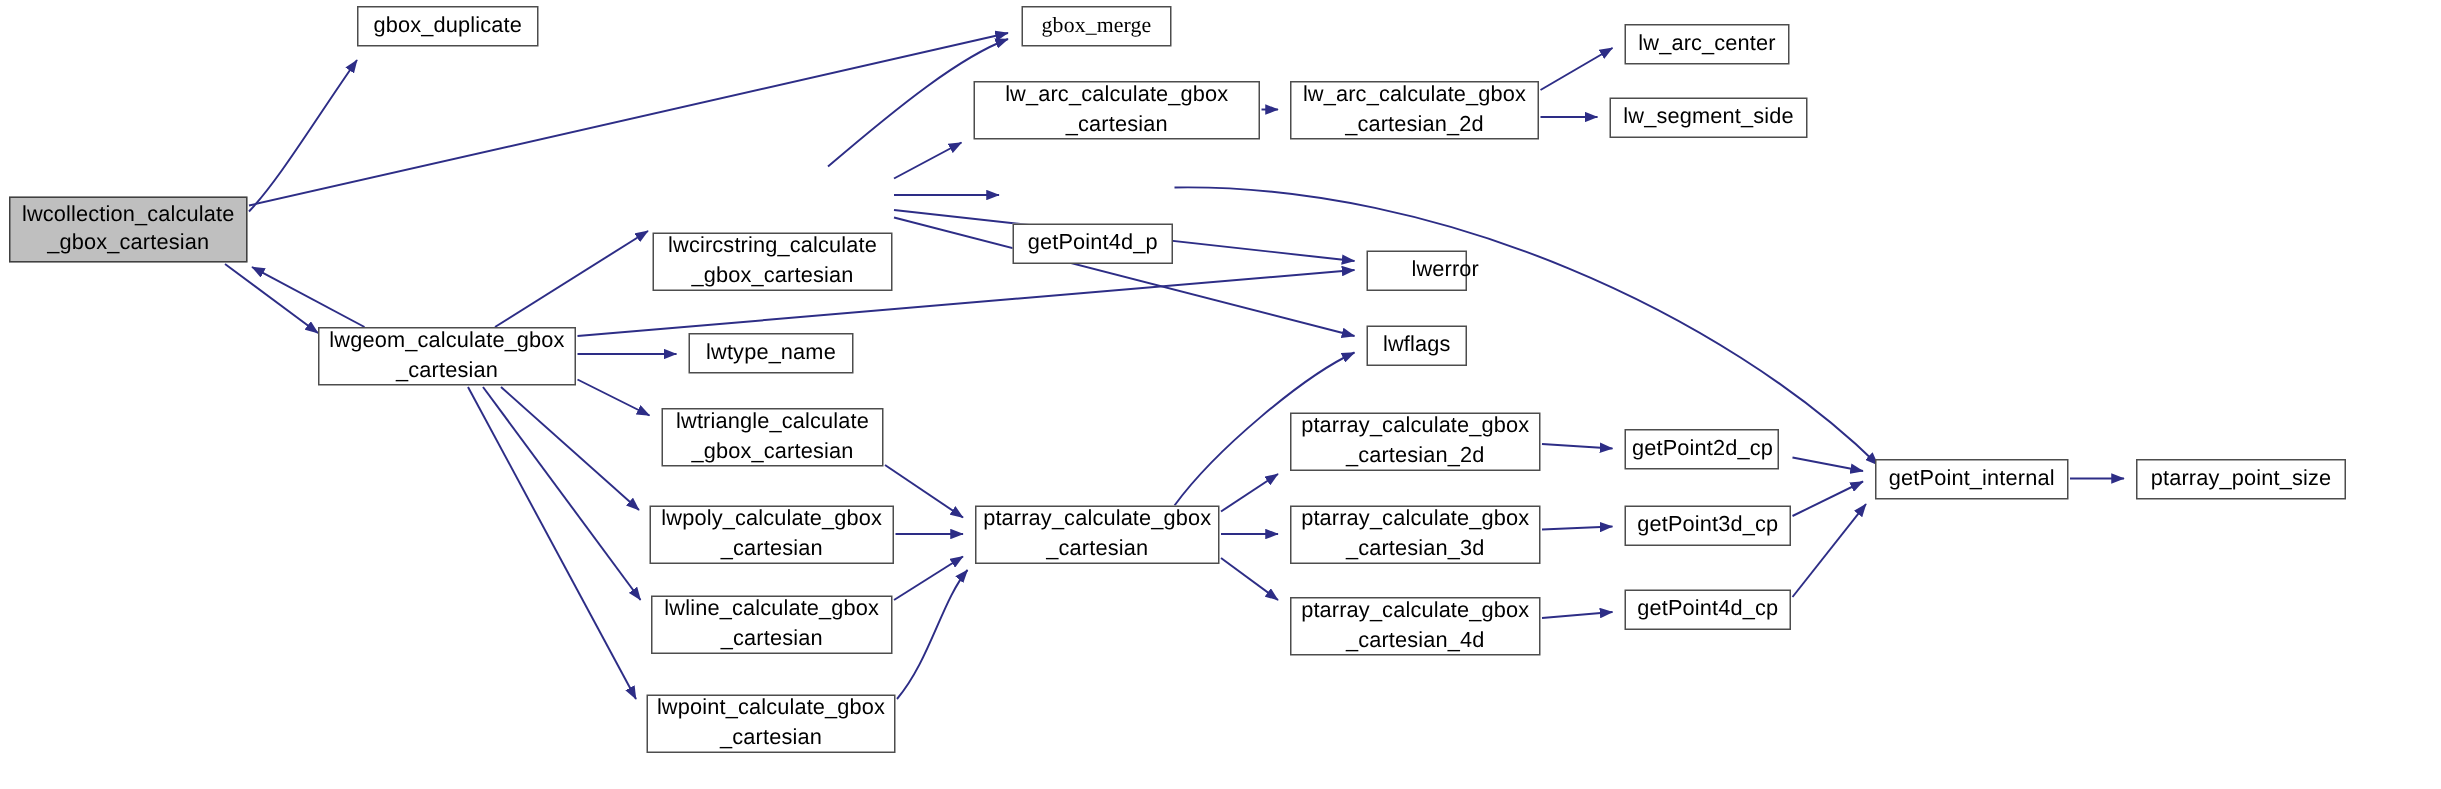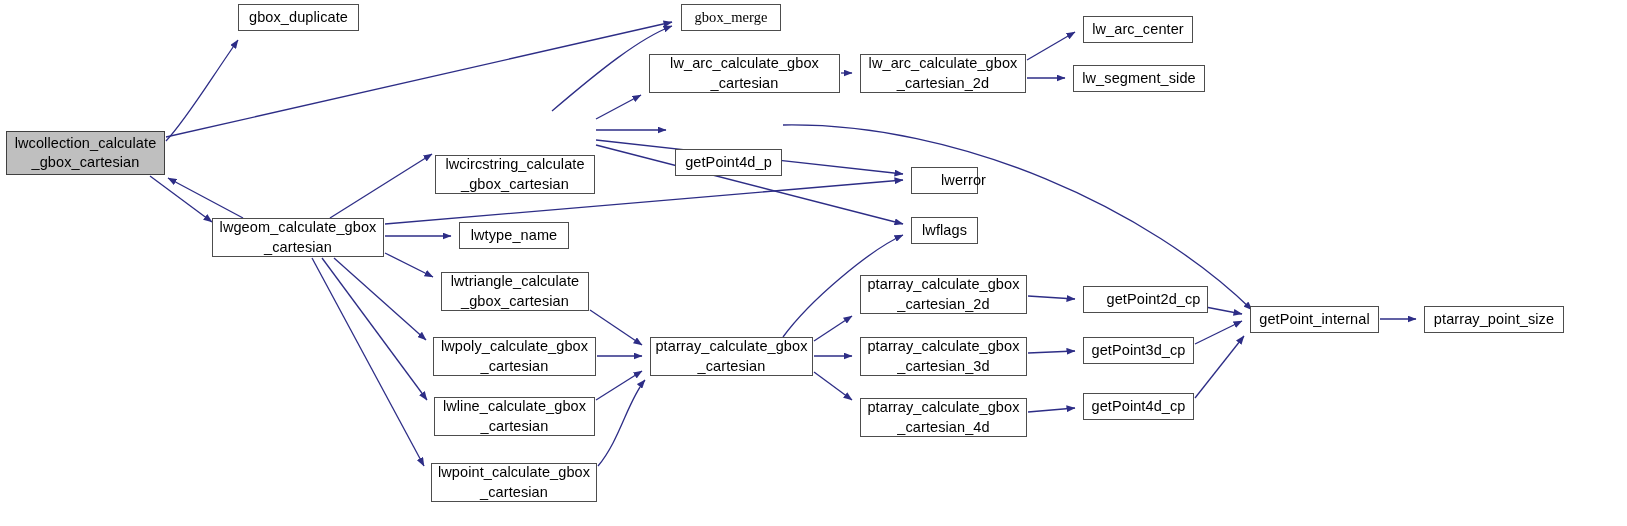--- a/index.html
+++ b/index.html
@@ -127,19 +127,19 @@
       <div class="node" style="left: 431px; top: 463px; width: 166px; height: 39px;"><span class="node-label">lwpoint_calculate_gbox
 _cartesian</span></div>
       <div class="node" style="left: 650px; top: 337px; width: 163px; height: 39px;"><span class="node-label">ptarray_calculate_gbox
 _cartesian</span></div>
       <div class="node" style="left: 860px; top: 275px; width: 167px; height: 39px;"><span class="node-label">ptarray_calculate_gbox
 _cartesian_2d</span></div>
       <div class="node" style="left: 860px; top: 337px; width: 167px; height: 39px;"><span class="node-label">ptarray_calculate_gbox
 _cartesian_3d</span></div>
       <div class="node" style="left: 860px; top: 398px; width: 167px; height: 39px;"><span class="node-label">ptarray_calculate_gbox
 _cartesian_4d</span></div>
-      <div class="node" style="left: 1083px; top: 286px; width: 125px; height: 27px; padding-left: 16px;"><span class="node-label">getPoint2d_cp</span></div>
+      <div class="node" style="left: 1083px; top: 286px; width: 103px; height: 27px;"><span class="node-label">getPoint2d_cp</span></div>
       <div class="node" style="left: 1083px; top: 337px; width: 111px; height: 27px;"><span class="node-label">getPoint3d_cp</span></div>
       <div class="node" style="left: 1083px; top: 393px; width: 111px; height: 27px;"><span class="node-label">getPoint4d_cp</span></div>
       <div class="node" style="left: 1250px; top: 306px; width: 129px; height: 27px;"><span class="node-label">getPoint_internal</span></div>
       <div class="node" style="left: 1424px; top: 306px; width: 140px; height: 27px;"><span class="node-label">ptarray_point_size</span></div>
     </div>
 </div>
 
 </body></html>

